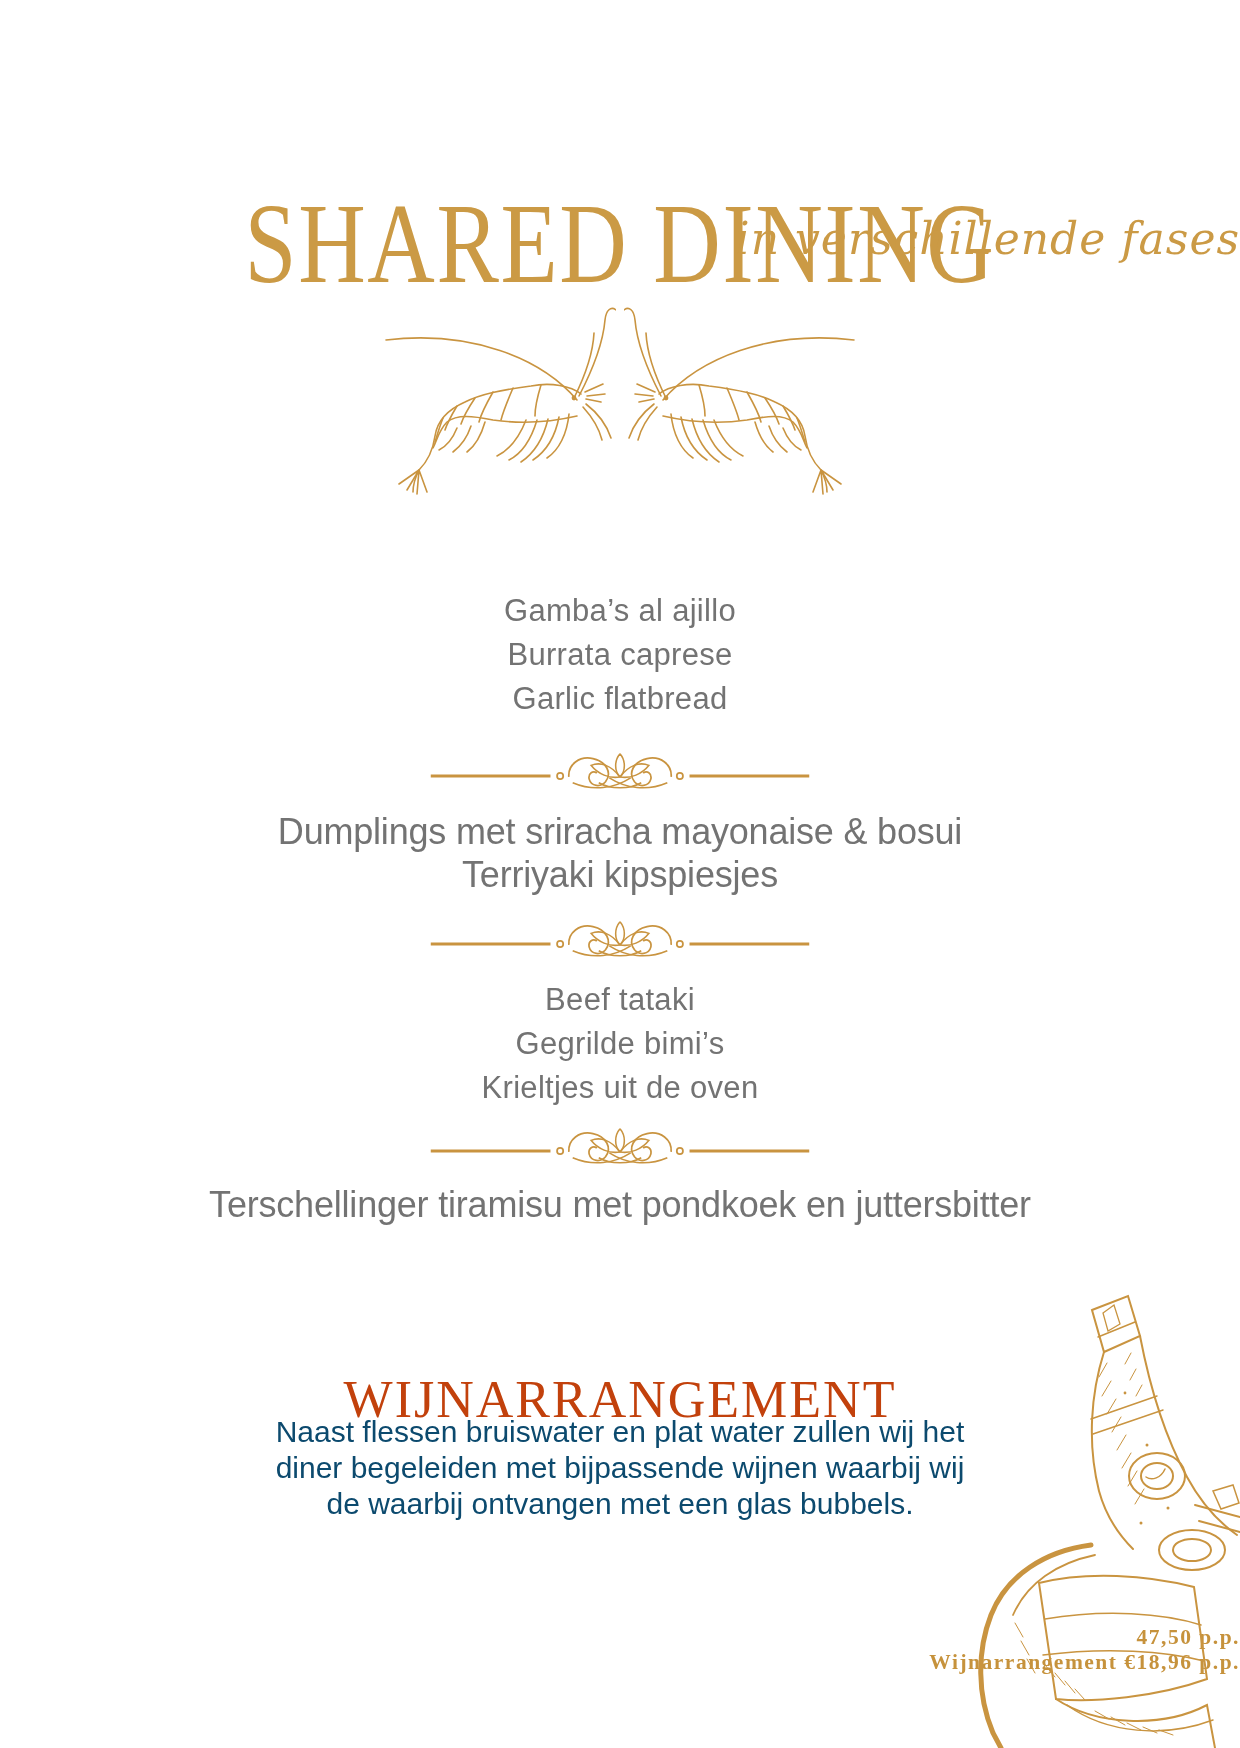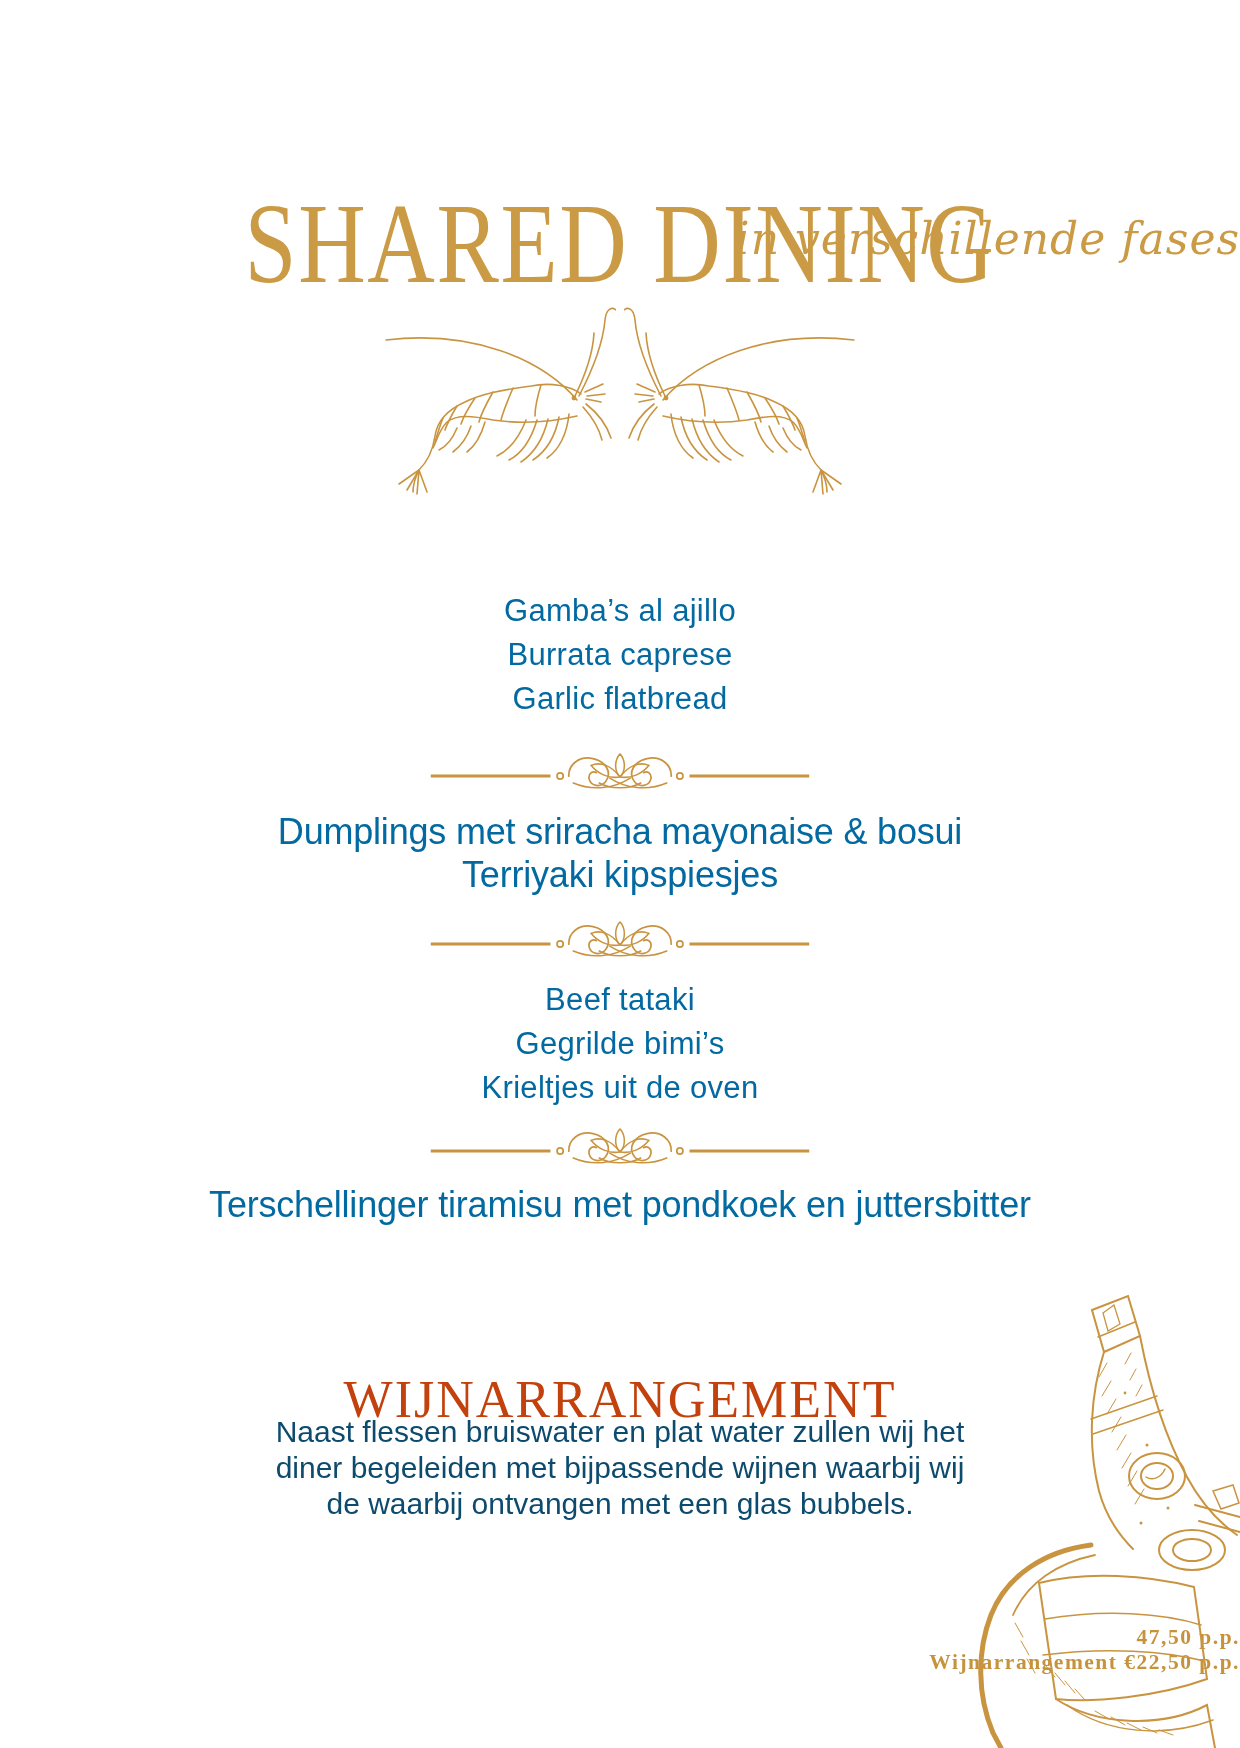--- a/index.html
+++ b/index.html
@@ -20,21 +20,21 @@
     top:212px; font-family:"DejaVu Serif", serif; font-style:italic;
     font-size:44px; line-height:54px; letter-spacing:1px; color:#CB9A45;text-align:right;
   }
 
   .shrimp-row {
     top:298px; display:flex; justify-content:center; align-items:flex-start; gap:8px;
   }
   .shrimp-row svg { display:block; }
   .mirrored { transform:scaleX(-1); }
 
-  .course { color:#0369a1; }
+  .course { color:#737373; }
   .course .line { white-space:nowrap; }
   .geo  { font-size:31px; letter-spacing:0.3px; }
   .cond { font-size:36px; letter-spacing:-0.2px; }
   .c1 { top:589px;  line-height:44px; }
   .c2 { top:810px;  line-height:43px; }
   .c3 { top:978px;  line-height:44px; }
   .c4 { top:1184px; line-height:42px; }
 
   .divider { pointer-events:none; }
   .divider svg { display:block; margin:0 auto; }
@@ -203,21 +203,21 @@
 
   <h2 class="abs-c wine-heading">WIJNARRANGEMENT</h2>
   <div class="abs-c wine-text">
     <div>Naast flessen bruiswater en plat water zullen wij het</div>
     <div>diner begeleiden met bijpassende wijnen waarbij wij</div>
     <div>de waarbij ontvangen met een glas bubbels.</div>
   </div>
 
   <div class="abs-c pricing">
     <div>47,50 p.p.</div>
-    <div>Wijnarrangement €22,50 p.p.</div>
+    <div>Wijnarrangement €18,96 p.p.</div>
   </div>
 
   <svg class="champagne" viewBox="0 0 345 515">
     <g stroke="#C99440" fill="none" stroke-width="2" stroke-linecap="round">
 
       <path d="M197,77 L233,63 L245,103 L209,119 Z"></path>
       <path d="M203,104 L240,89" stroke-width="1.5"></path>
       <path d="M208,80 L219,72 L225,91 L213,98 Z" stroke-width="1.3"></path>
 
       <path d="M209,119 C196,160 192,210 204,258 C210,280 222,300 238,316"></path>

